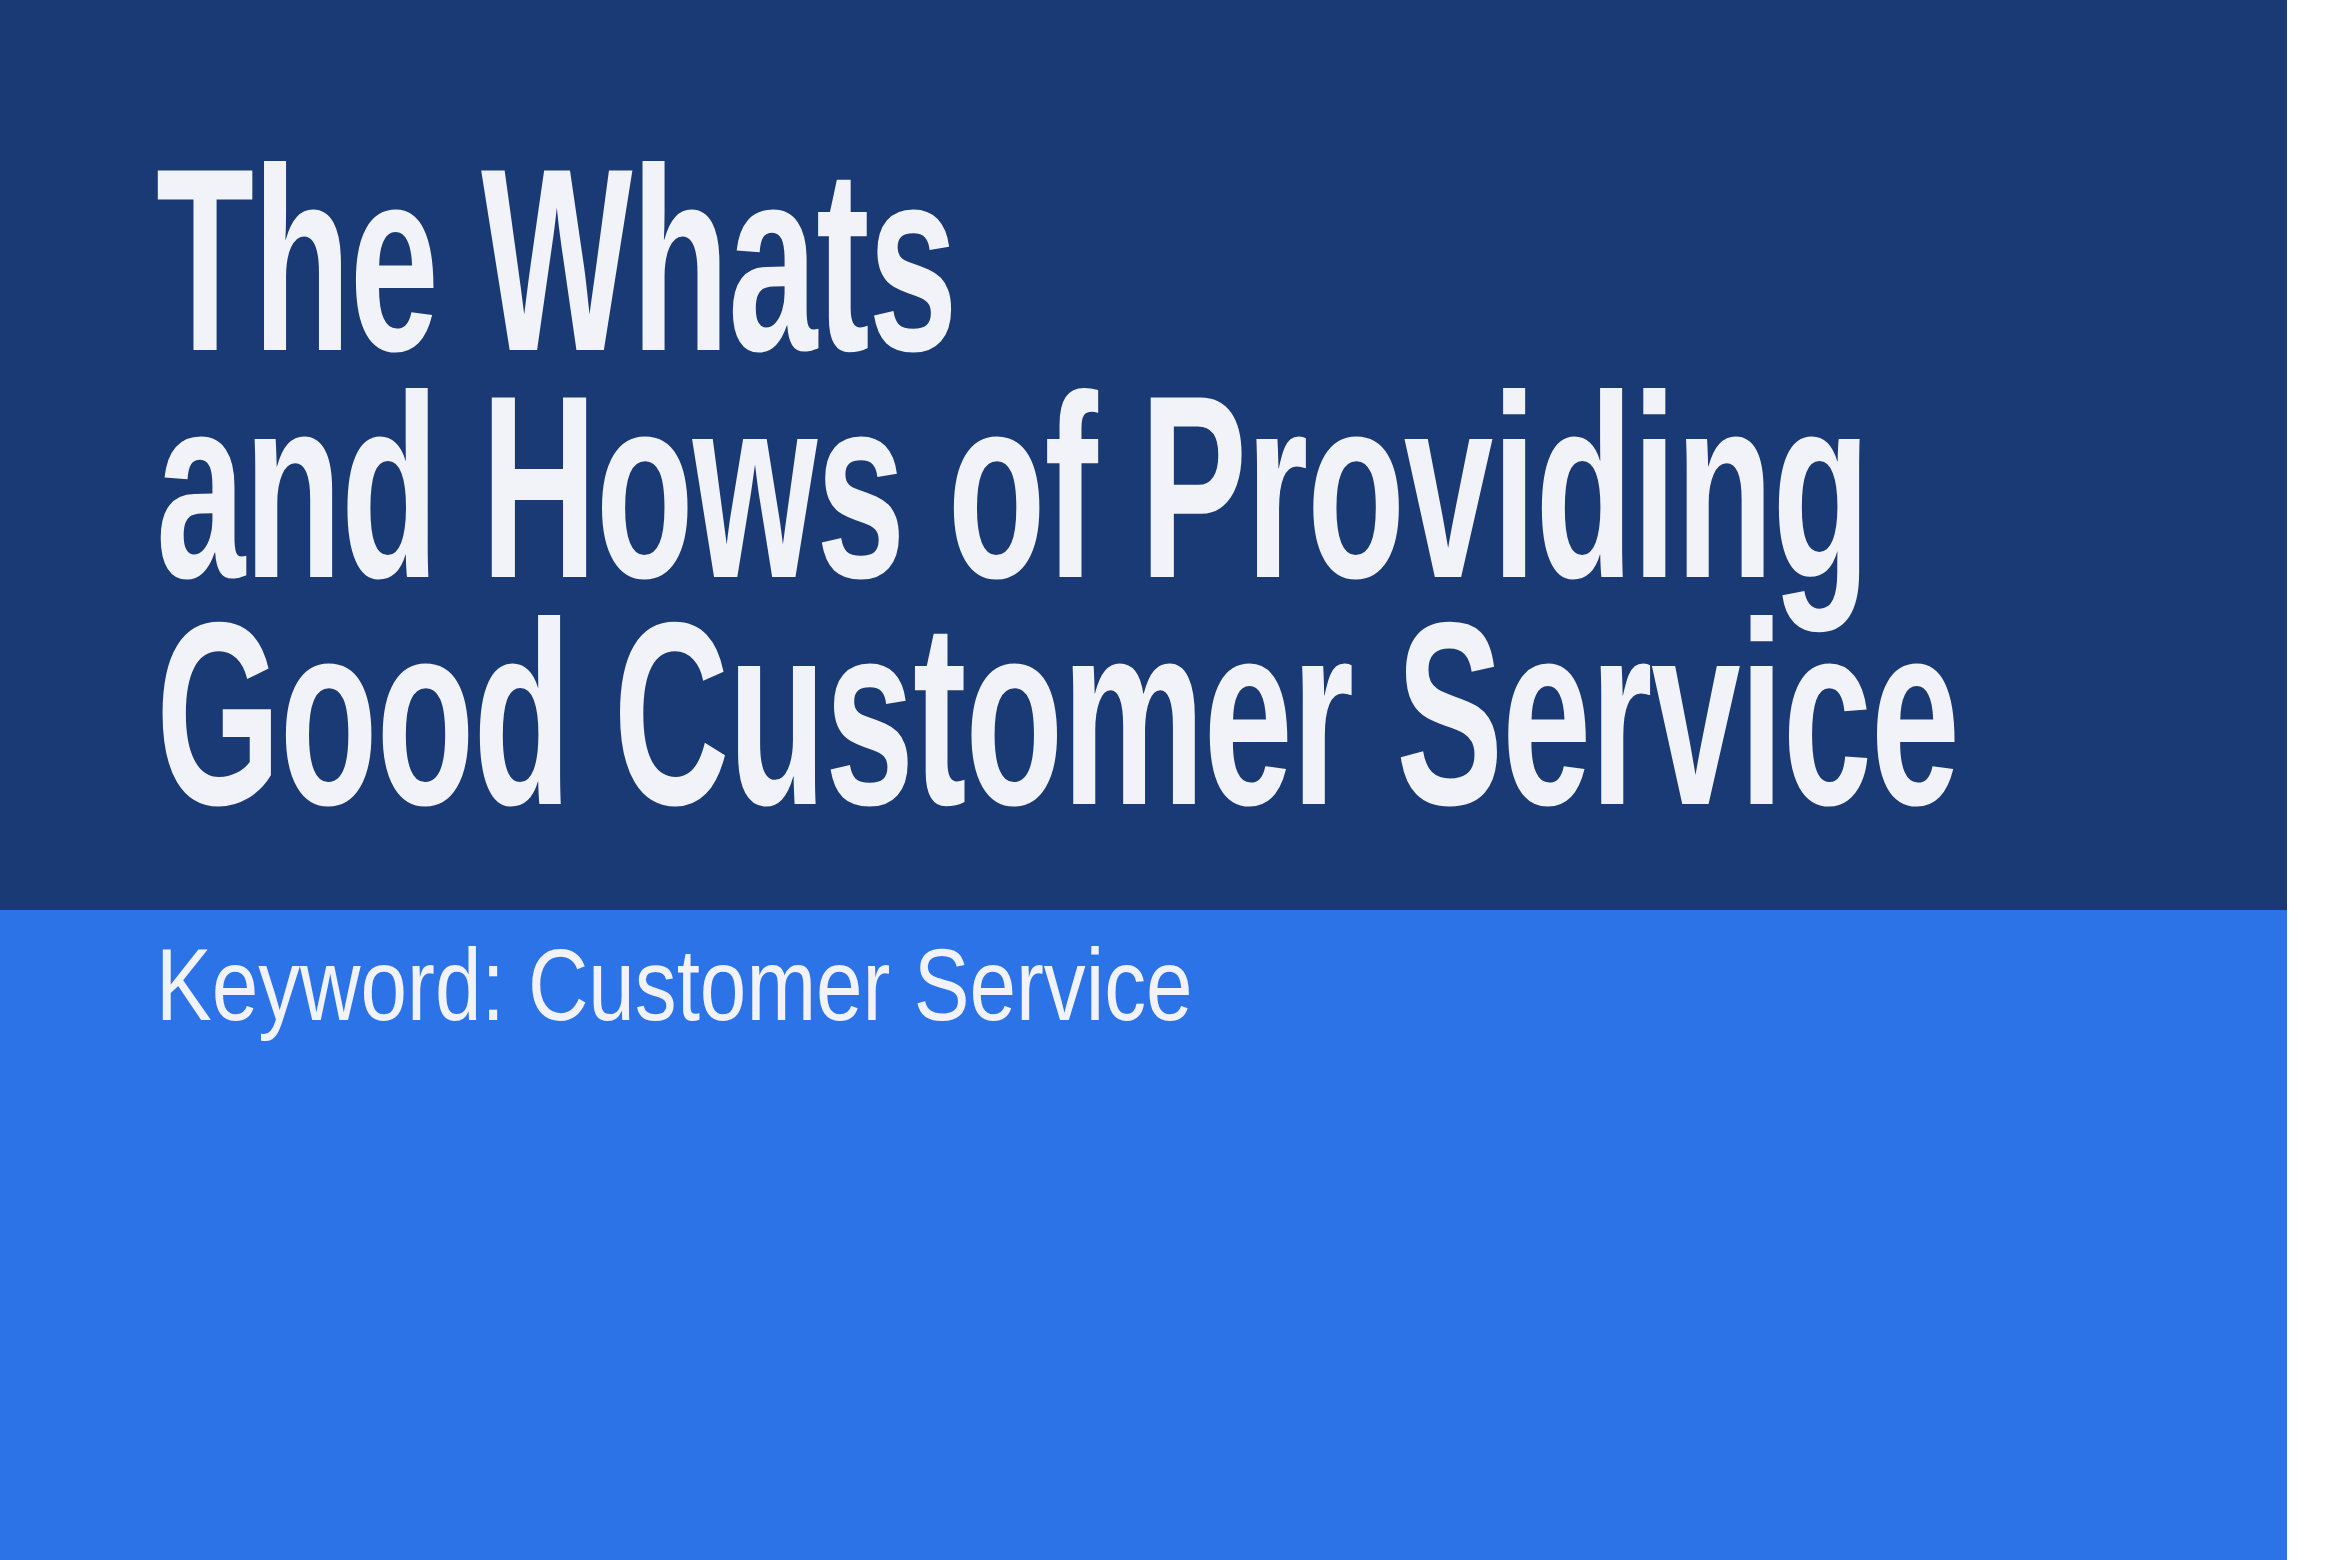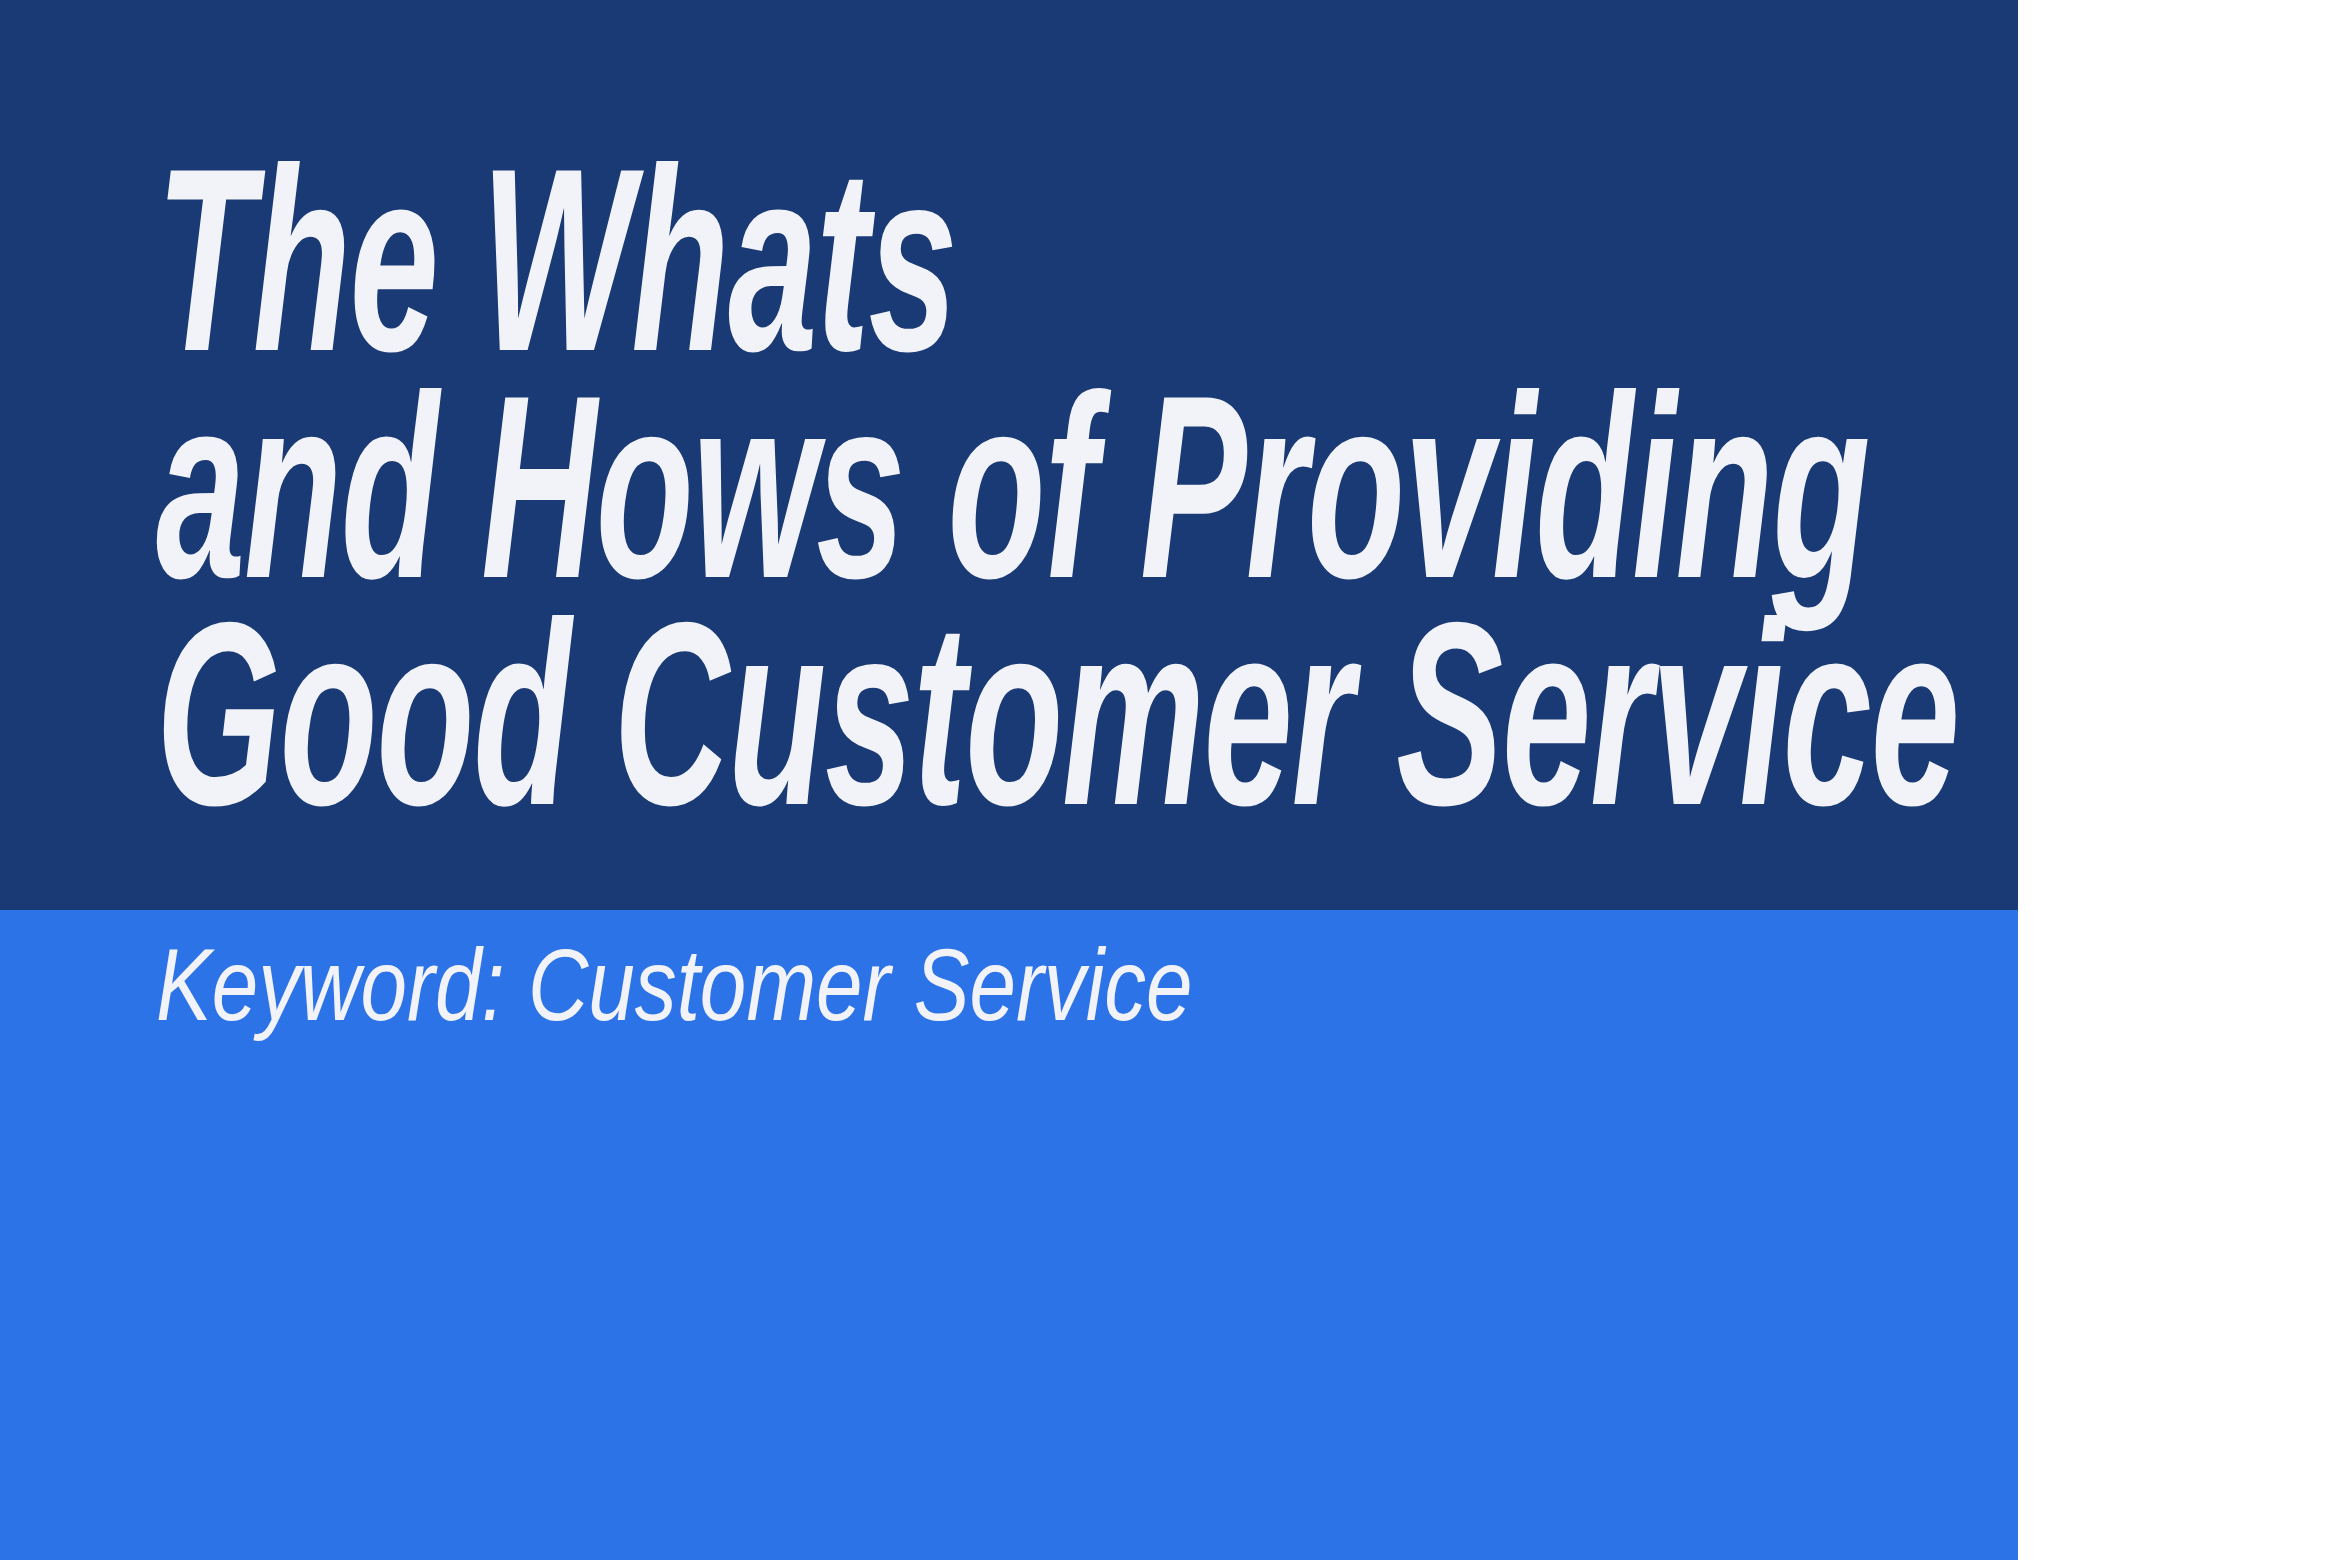--- a/index.html
+++ b/index.html
@@ -2,25 +2,24 @@
 <html><head>
 <meta charset="utf-8">
 <style>
   html, body {
     margin: 0;
     padding: 0;
     background: #ffffff;
   }
   #slide {
     position: relative;
-    width: 2018px;
+    width: 2287px;
     height: 1560px;
     overflow: hidden;
     font-family: "Liberation Sans", "DejaVu Sans", sans-serif;
-    font-style: italic;
   }
   .band-top {
     position: absolute;
     left: 0;
     top: 0;
     width: 2341px;
     height: 910px;
     background: #1a3a75;
   }
   .band-bottom {

